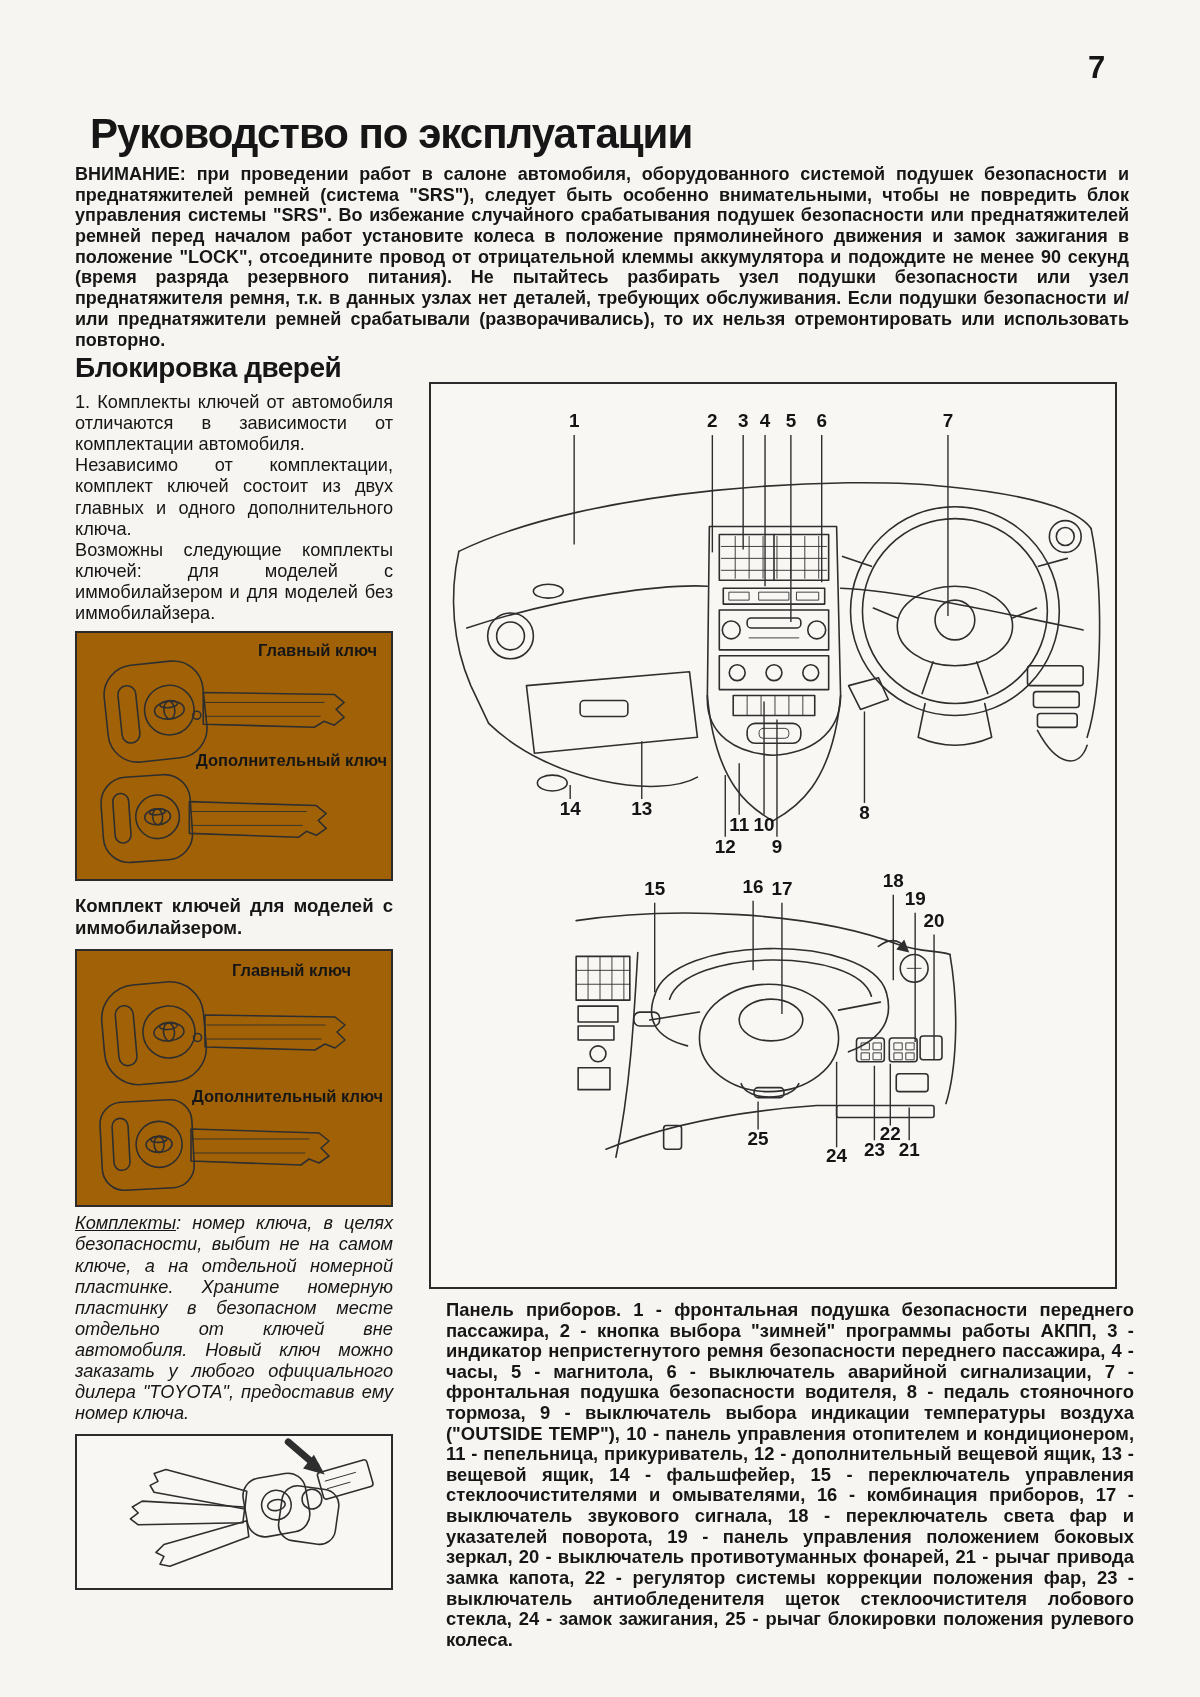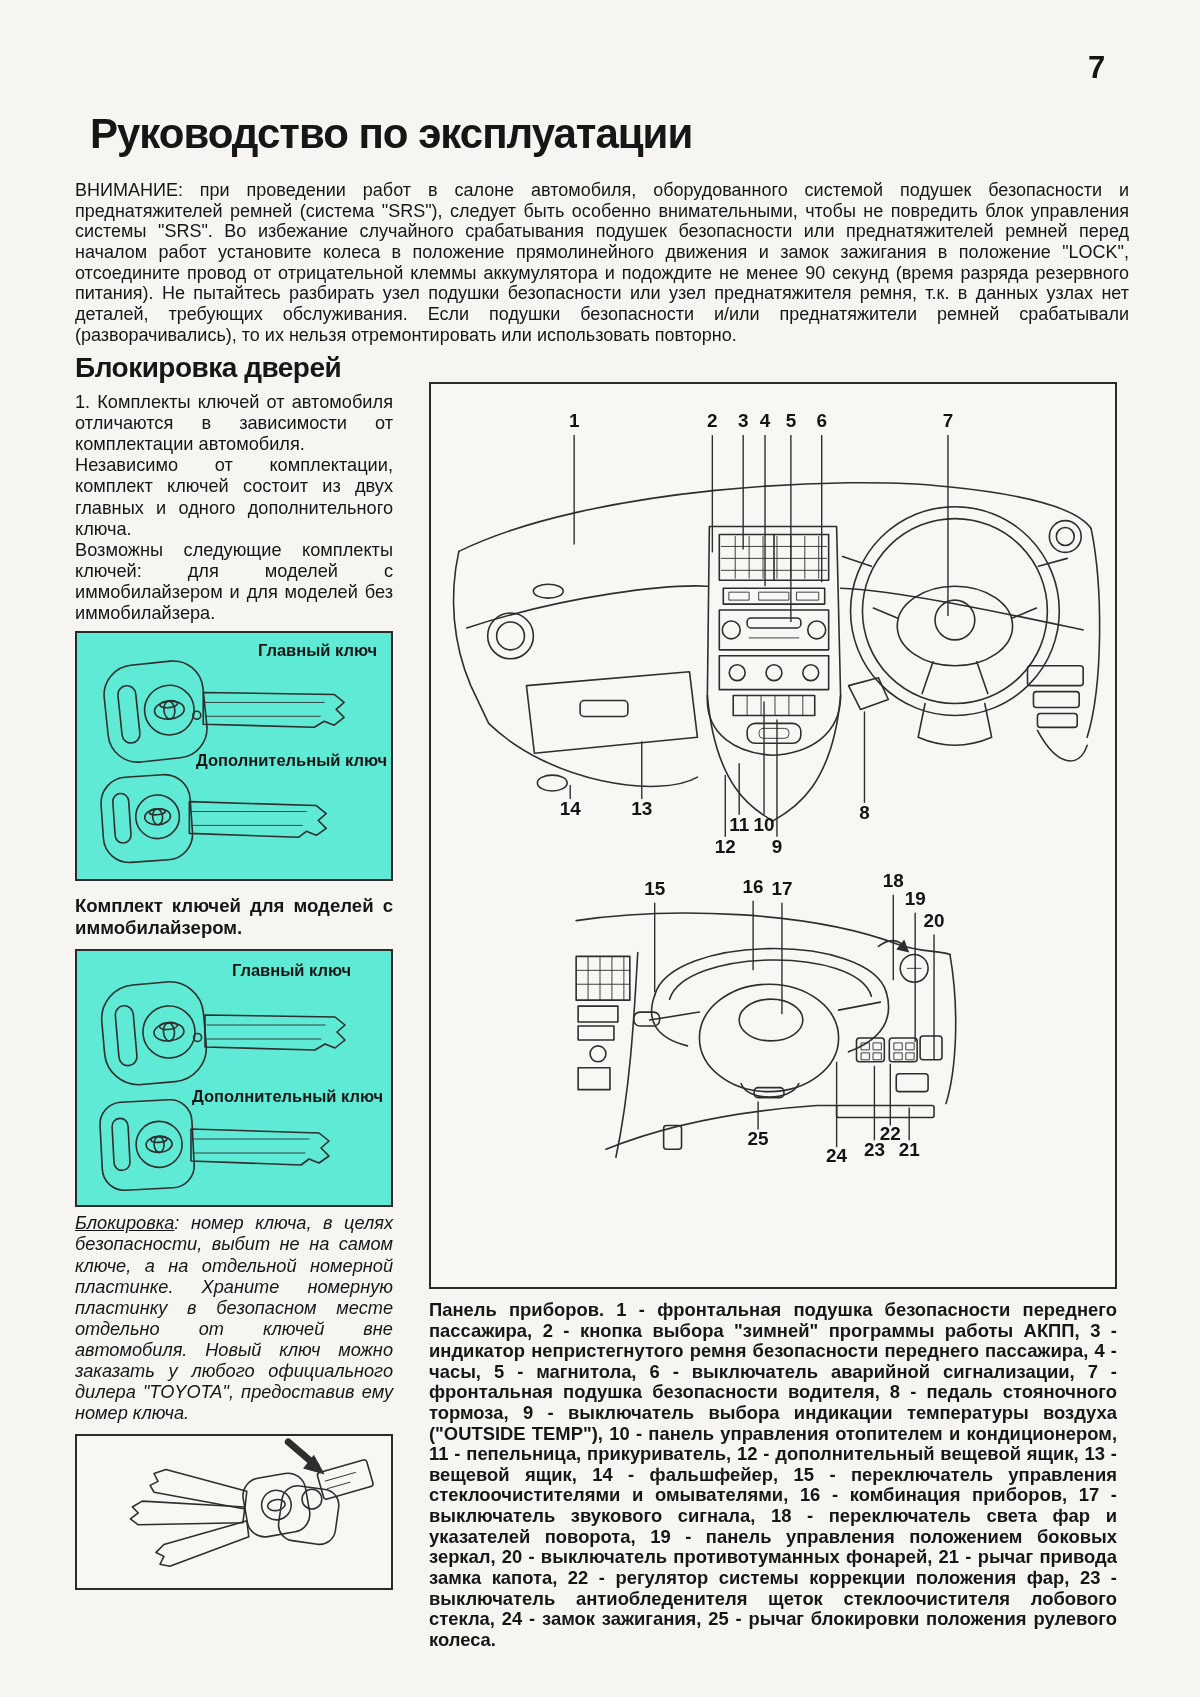--- a/index.html
+++ b/index.html
@@ -7,37 +7,37 @@
     width:1200px;height:1697px;
     background:#eceae6;
     font-family:"Liberation Sans", sans-serif;
     color:#161616;
     -webkit-font-smoothing:antialiased;
   }
   .page{position:relative;width:1200px;height:1697px;background:#f6f5f1;overflow:hidden;}
   .pagenum{position:absolute;left:1088px;top:50px;font-size:31px;font-weight:bold;}
   .title{position:absolute;left:74px;top:94px;margin:16px;font-size:42px;font-weight:800;letter-spacing:-1px;}
   .warning{
-    position:absolute;left:75px;top:180px;width:1054px;
-    font-size:18px;line-height:1.15;font-weight:normal;text-align:justify;
+    position:absolute;left:75px;top:164px;width:1054px;
+    font-size:18px;line-height:1.15;font-weight:bold;text-align:justify;
   }
   .leftcol{position:absolute;left:75px;top:352px;width:318px;}
   .h2{font-size:28px;font-weight:700;margin:0 0 8px 0;letter-spacing:-0.5px;}
   .leftcol p{font-size:18.2px;line-height:1.16;text-align:justify;margin:0;}
-  .keybox{position:relative;border:2px solid #2b2b2b;background:#5eead4;margin:7px 0 6px 0;}
+  .keybox{position:relative;border:2px solid #2b2b2b;background:#a16207;margin:7px 0 6px 0;}
   .keybox svg{display:block;}
   .klabel{position:absolute;font-size:16.5px;font-weight:bold;white-space:nowrap;}
   .cap{font-weight:bold;font-size:18.6px;line-height:1.16;text-align:justify;margin:14px 0 11px 0;}
   .noteblock{font-style:italic;margin-top:2px;}
   .nlabel{text-decoration:underline;}
   .illbox{position:relative;border:2px solid #2b2b2b;background:#f8f7f3;margin-top:10px;}
   .figbox{position:absolute;left:429px;top:382px;width:684px;height:903px;border:2px solid #2b2b2b;background:#f8f7f4;}
   .figbox svg{position:absolute;left:0;}
   .figcaption{
-    position:absolute;left:429px;top:1300px;width:688px;
+    position:absolute;left:446px;top:1300px;width:688px;
     font-weight:bold;font-size:18.4px;line-height:1.12;text-align:justify;
   }
   .art{stroke:#2e2e2e;fill:none;stroke-width:1.6;stroke-linecap:round;stroke-linejoin:round;}
   .thin{stroke-width:0.9;}
   .leader{stroke:#2e2e2e;stroke-width:1.4;fill:none;}
   .callout{font-family:"Liberation Sans",sans-serif;font-size:19px;font-weight:bold;fill:#141414;text-anchor:middle;}
 </style>
 </head>
 <body>
 
@@ -112,21 +112,21 @@
             </g>
             <path d="M114,46 L242,50 L252,58 L244,65 L252,73 L242,80 L232,76 L224,82 L114,78 Z"></path>
             <path class="thin" d="M116,56 H232 M116,70 H228"></path>
           </g>
         </g>
       </svg>
       <span class="klabel" style="top:10px;right:40px;">Главный ключ</span>
       <span class="klabel" style="top:136px;right:8px;">Дополнительный ключ</span>
     </div>
 
-    <p class="noteblock"><span class="nlabel">Блокировка</span><span>: номер ключа, в целях безопасности, выбит не на самом ключе, а на отдельной номерной пластинке. Храните номерную пластинку в безопасном месте отдельно от ключей вне автомобиля. Новый ключ можно заказать у любого официального дилера "TOYOTA", предоставив ему номер ключа.</span></p>
+    <p class="noteblock"><span class="nlabel">Комплекты</span><span>: номер ключа, в целях безопасности, выбит не на самом ключе, а на отдельной номерной пластинке. Храните номерную пластинку в безопасном месте отдельно от ключей вне автомобиля. Новый ключ можно заказать у любого официального дилера "TOYOTA", предоставив ему номер ключа.</span></p>
 
     <div class="illbox" style="height:152px;">
       <svg viewBox="0 0 311 150" width="311" height="148">
         <g class="art">
           <path d="M170,56 L88,34 L76,38 L80,46 L72,50 L76,57 L168,74 Z"></path>
           <path d="M168,72 L64,66 L54,72 L60,78 L52,84 L60,90 L166,88 Z"></path>
           <path d="M170,86 L86,110 L78,118 L86,122 L82,130 L92,132 L172,102 Z"></path>
           <g transform="rotate(8 232 78)">
               <rect x="204" y="52" width="58" height="56" rx="16"></rect>
             </g>

